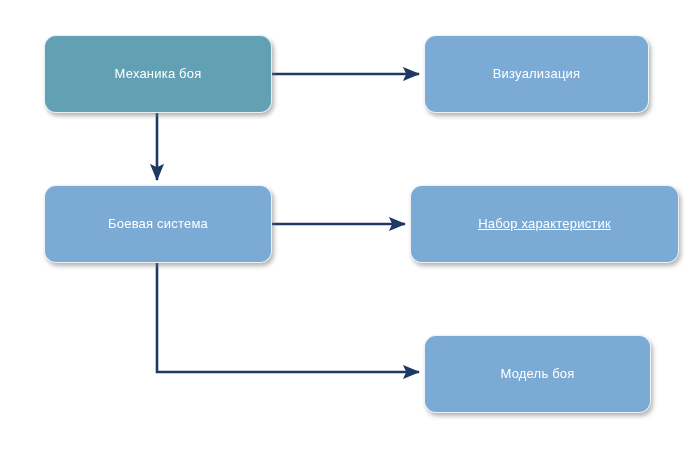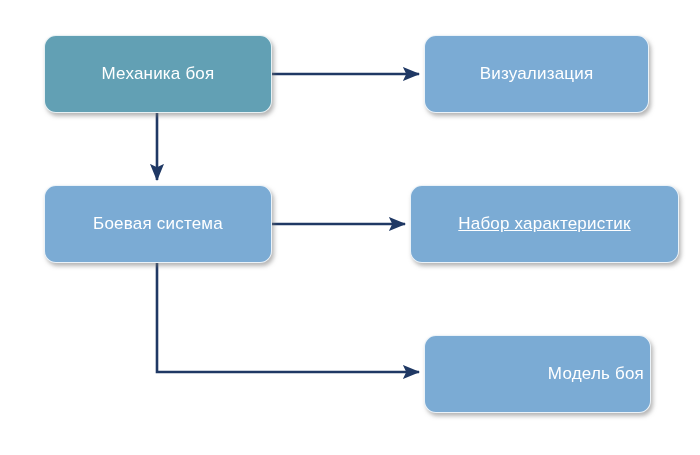--- a/index.html
+++ b/index.html
@@ -18,21 +18,21 @@
     overflow: hidden;
   }
   .node {
     position: absolute;
     box-sizing: border-box;
     border-radius: 12px;
     display: flex;
     align-items: center;
     justify-content: center;
     color: #ffffff;
-    font-size: 17px;
+    font-size: 13px;
     font-weight: 400;
     letter-spacing: 0.2px;
     text-align: center;
     line-height: 1.15;
     border: 1px solid rgba(255,255,255,0.85);
     box-shadow: 2px 3px 4px rgba(120,120,120,0.55);
     white-space: nowrap;
     z-index: 2;
   }
   .node-label {
@@ -84,17 +84,17 @@
   </div>
 
   <div class="node node-blue" style="left:424px; top:35px; width:225px; height:78px;">
     <span class="node-label">Визуализация</span>
   </div>
 
   <div class="node node-blue" style="left:410px; top:185px; width:269px; height:78px;text-decoration:underline;">
     <span class="node-label">Набор характеристик</span>
   </div>
 
-  <div class="node node-blue" style="left:424px; top:335px; width:227px; height:78px;justify-content:flex-end;">
+  <div class="node node-blue" style="left:424px; top:335px; width:227px; height:78px;">
     <span class="node-label">Модель боя</span>
   </div>
 
 </div>
 
 </body></html>

